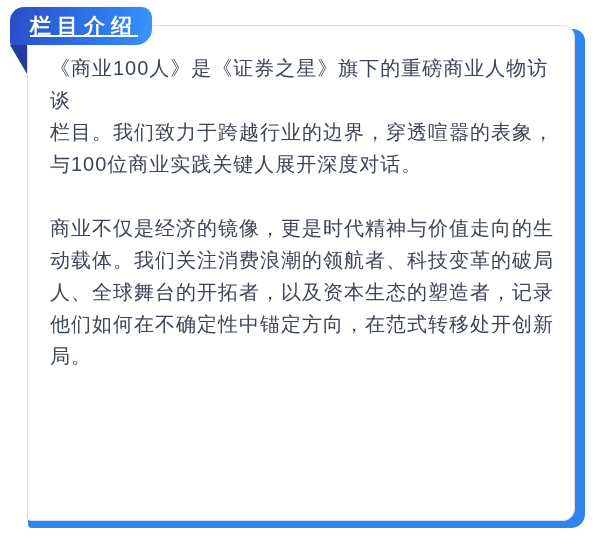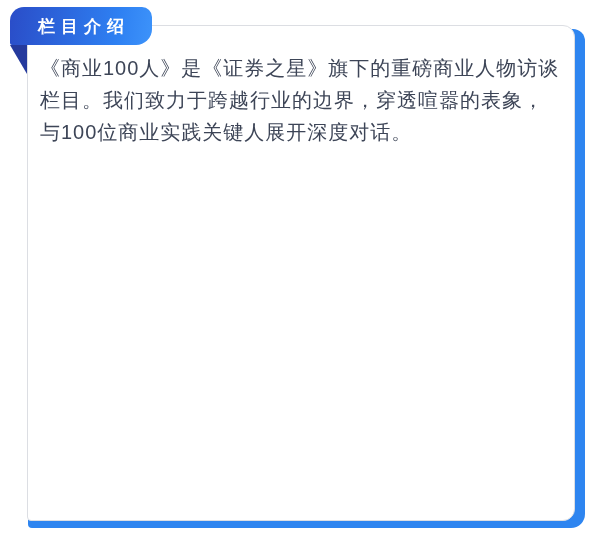--- a/index.html
+++ b/index.html
@@ -40,21 +40,21 @@
   .card-body{
     position:absolute;
     left:0; top:0; right:0; bottom:0;
     background:#ffffff;
     border:1px solid var(--card-border);
     border-radius:4px 12px 12px 4px;
     box-sizing:border-box;
     padding:26px 8px 12px 12px;
   }
   .card-body p{
-    margin:0 0 32px 0;
+    margin:0 0 32px 10px;
     font-size:20px;
     line-height:32px;
     letter-spacing:1px;
     color:var(--body-text);
     white-space:pre-line;
     font-weight:500;
   }
   .card-body p:last-child{margin-bottom:0;}
   .badge{
     position:absolute;
@@ -65,23 +65,24 @@
     background:linear-gradient(97deg,var(--badge-gradient-start) 0%,var(--badge-gradient-end) 75%,#3d93fa 100%);
     border-radius:14px 10px 16px 2px;
     display:flex;
     align-items:center;
     justify-content:center;
     z-index:3;
   }
   .badge-label{
     color:var(--badge-text);
     font-weight:bold;
-    font-size:17px;
+    font-size:21px;
     letter-spacing:6px;
     padding-left:6px;
+    text-decoration:underline;
   }
   .badge-fold{
     position:absolute;
     left:-17px;
     top:20px;
     width:17px;
     height:29px;
     background:var(--badge-fold);
     clip-path:polygon(0 0,100% 0,100% 100%);
     z-index:1;
@@ -90,17 +91,22 @@
 </head>
 <body>
 
 <div class="card-wrap">
   <div class="card-accent"></div>
   <div class="badge-fold"></div>
   <div class="card-body">
     <p>《商业100人》是《证券之星》旗下的重磅商业人物访谈
 栏目。我们致力于跨越行业的边界，穿透喧嚣的表象，
 与100位商业实践关键人展开深度对话。</p>
+    <p>商业不仅是经济的镜像，更是时代精神与价值走向的生
+动载体。我们关注消费浪潮的领航者、科技变革的破局
+人、全球舞台的开拓者，以及资本生态的塑造者，记录
+他们如何在不确定性中锚定方向，在范式转移处开创新
+局。</p>
   </div>
   <div class="badge">
     <span class="badge-label">栏目介绍</span>
   </div>
 </div>
 
 </body></html>

